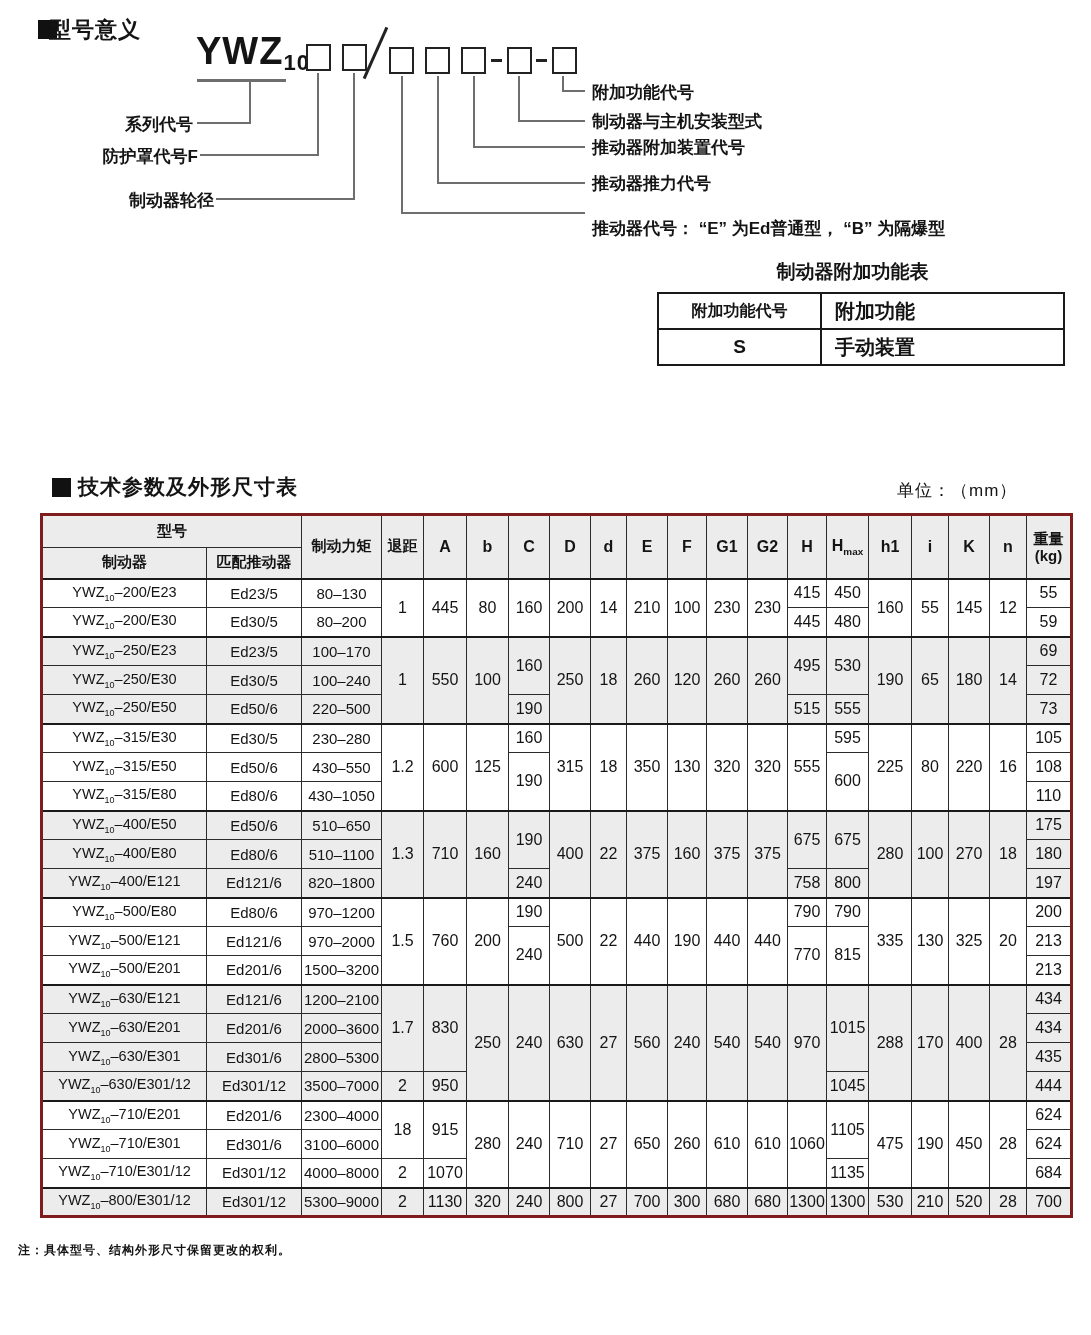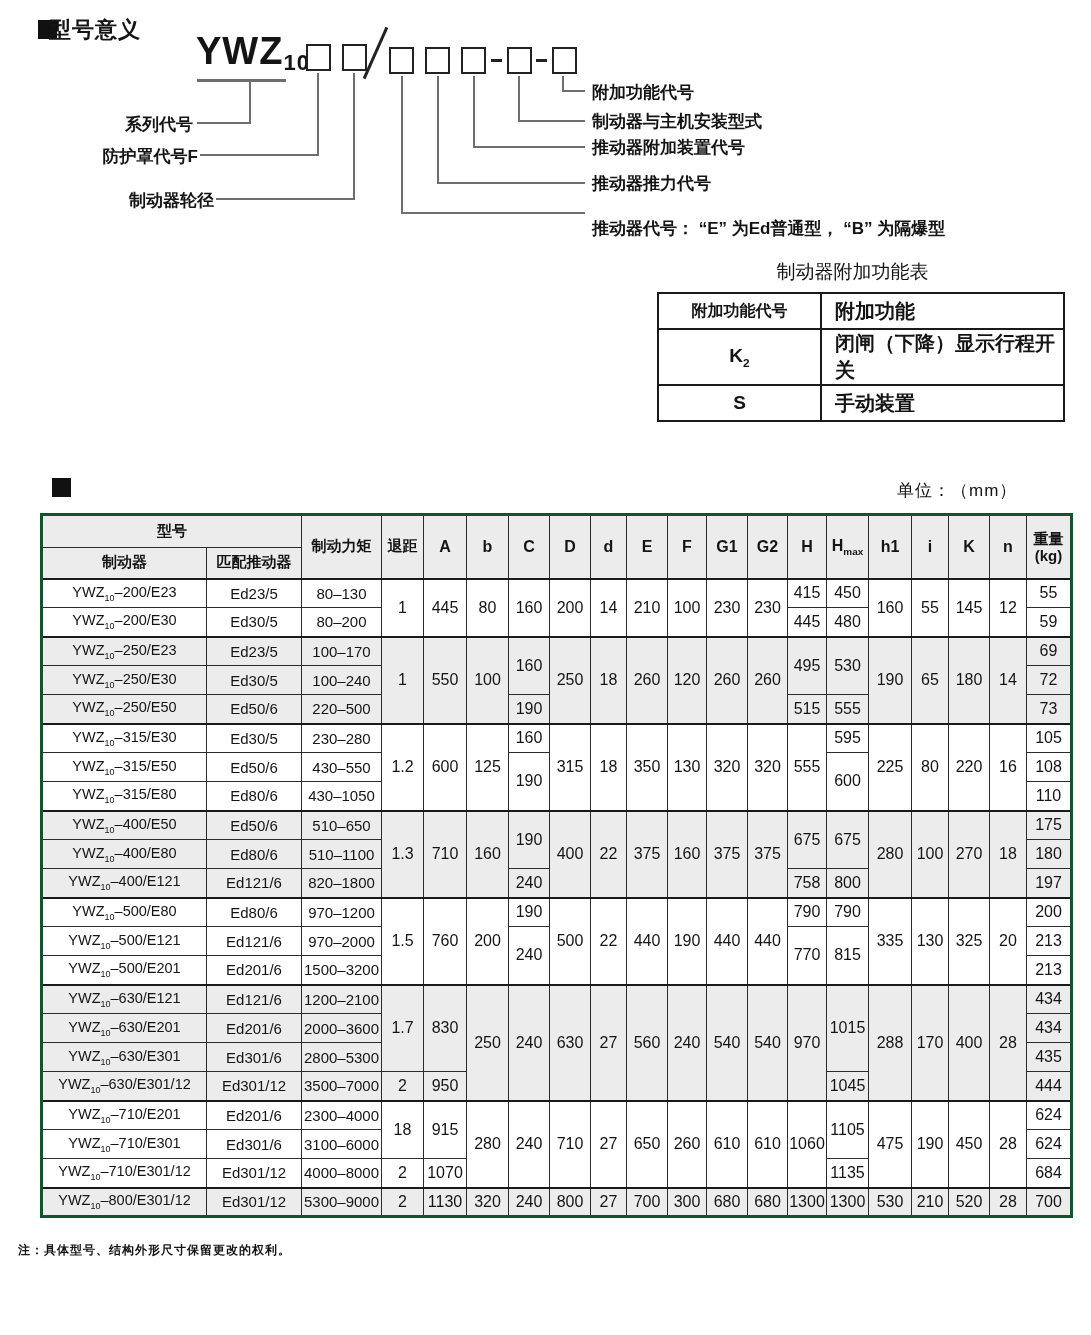--- a/index.html
+++ b/index.html
@@ -16,36 +16,36 @@
   .u-line{position:absolute;left:197px;top:79px;width:89px;height:3px;background:#6e6e6e;}
   .bx{position:absolute;width:25px;height:27px;border:2px solid #222;background:#fff;box-sizing:border-box;}
   .dash{position:absolute;height:3px;background:#222;}
   .slash{position:absolute;left:374px;top:25px;width:3px;height:56px;background:#222;transform:rotate(24deg);}
   .vl{position:absolute;width:2px;background:#6e6e6e;}
   .hl{position:absolute;height:2px;background:#6e6e6e;}
   .dlab{position:absolute;font-size:17px;font-weight:700;white-space:nowrap;}
   .dlab-l{text-align:right;}
 
   
-  .fn-title{position:absolute;left:657px;top:259px;width:391px;text-align:center;font-size:19px;font-weight:400;}
+  .fn-title{position:absolute;left:657px;top:259px;width:391px;text-align:center;font-size:19px;font-weight:700;}
   .fn-table{position:absolute;left:657px;top:292px;border-collapse:collapse;table-layout:fixed;}
   .fn-table td,.fn-table th{border:2px solid #1a1a1a;height:34px;padding:0;font-weight:700;}
   .fn-table th{font-size:16px;}
   .fn-table .c1{width:161px;text-align:center;}
   .fn-table .c2{width:228px;text-align:left;padding-left:13px;}
   .fn-table td.c1{font-size:19px;}
   .fn-table td.c2,.fn-table th.c2{font-size:20px;}
   .fn-table sub{font-size:0.62em;}
 
   
   .unit{position:absolute;left:897px;top:479px;font-size:17px;letter-spacing:1px;}
 
   
   .spec-wrap{position:absolute;left:40px;top:513px;}
-  .spec-table{border-collapse:collapse;table-layout:fixed;width:1030px;border:3px solid #14532d;}
+  .spec-table{border-collapse:collapse;table-layout:fixed;width:1030px;border:3px solid #7f1d1d;}
   .spec-table th,.spec-table td{border:1px solid #2b2b2b;text-align:center;vertical-align:middle;padding:0;overflow:hidden;white-space:nowrap;}
   .spec-table thead th{background:#ececec;font-weight:700;font-size:16px;}
   .spec-table thead th.cjk{font-size:15px;}
   .spec-table tr.h1{height:33px;}
   .spec-table tr.h2{height:31px;}
   .spec-table tbody tr{height:29px;}
   .spec-table tbody td{font-size:16px;}
   .spec-table td.c-model{font-size:14.5px;}
   .spec-table td.c-thruster,.spec-table td.c-torque{font-size:15px;}
   .spec-table tbody tr.group-start td{border-top:2.5px solid #1a1a1a;}
@@ -104,31 +104,28 @@
   <div class="dlab" style="left:592px;top:202px;margin-top:15px;">推动器代号： “E” 为Ed普通型， “B” 为隔爆型</div>
 
   <div class="fn-title">制动器附加功能表</div>
   <table class="fn-table">
     <tbody>
         <tr>
       <th class="c1">附加功能代号</th>
       <th class="c2">附加功能</th>
     </tr>
     <tr>
-      <td class="c1">K<sub>2</sub></td>
-      <td class="c2">闭闸（下降）显示行程开关</td>
-    </tr>
-    <tr>
       <td class="c1">S</td>
       <td class="c2">手动装置</td>
     </tr>
   </tbody>
     </table>
 
   <div class="sq" style="left:52px;top:478px;"></div>
+  <div class="sec-title" style="left:78px;top:473px;font-size:21px;">技术参数及外形尺寸表</div>
   <div class="unit">单位：（mm）</div>
 
   <div class="spec-wrap">
     <table class="spec-table">
       <colgroup>
           <col style="width: 165px;">
           <col style="width: 95px;">
           <col style="width: 80px;">
           <col style="width: 42px;">
           <col style="width: 43px;">

